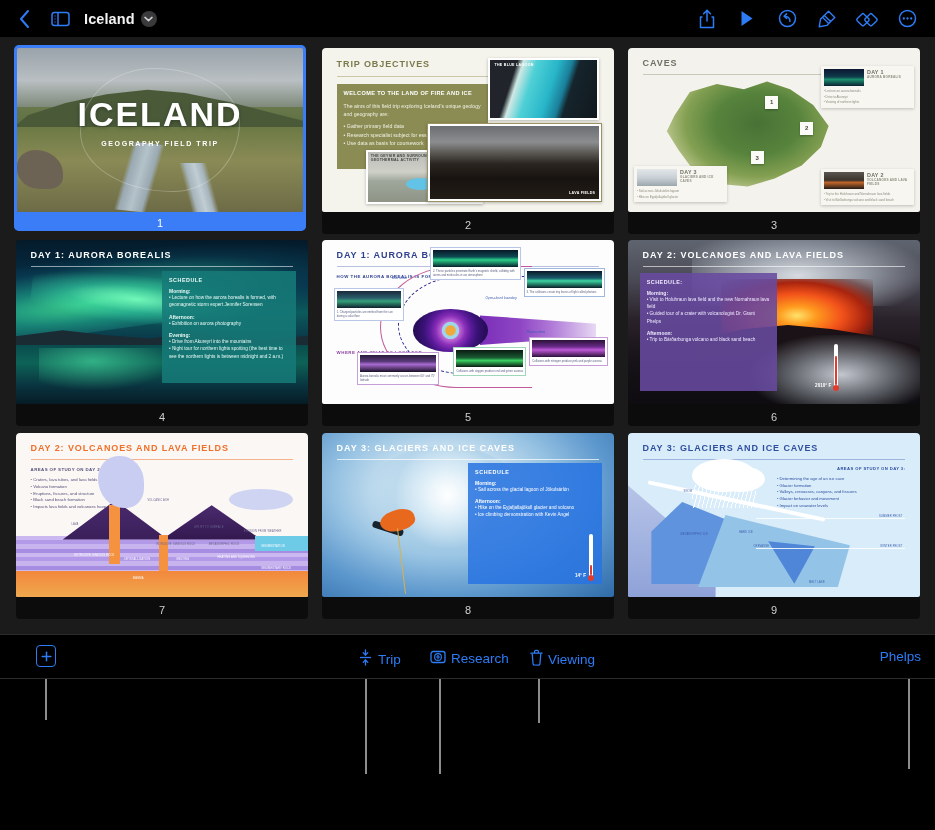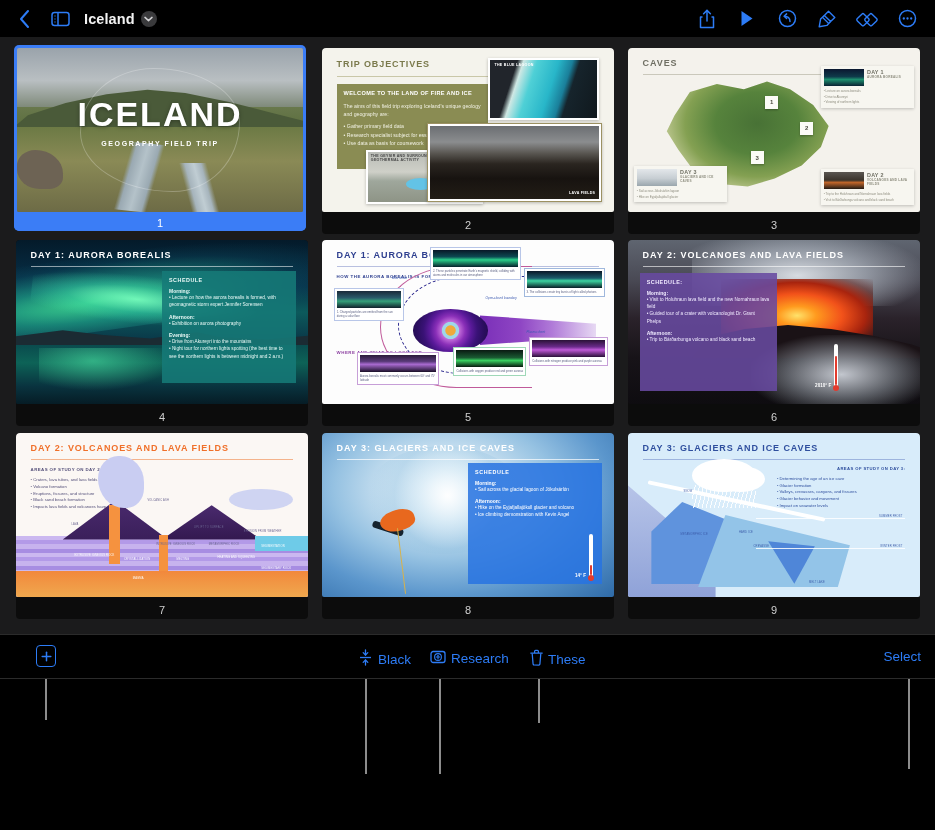--- a/index.html
+++ b/index.html
@@ -831,21 +831,21 @@
     <div class="bb-item bb-skip">
       <span>
         <svg width="15" height="17" viewBox="0 0 15 17">
           <line x1="2" y1="8.5" x2="13" y2="8.5" class="blue" stroke-width="1.3"></line>
           <path d="M7.5 1 L7.5 6" class="blue" stroke-width="1.3" stroke-linecap="round"></path>
           <path d="M5.2 3.6 L7.5 6 L9.8 3.6" class="blue" stroke-width="1.3" stroke-linecap="round" stroke-linejoin="round"></path>
           <path d="M7.5 16 L7.5 11" class="blue" stroke-width="1.3" stroke-linecap="round"></path>
           <path d="M5.2 13.4 L7.5 11 L9.8 13.4" class="blue" stroke-width="1.3" stroke-linecap="round" stroke-linejoin="round"></path>
         </svg>
       </span>
-      <span>Black</span>
+      <span>Trip</span>
     </div>
 
     <div class="bb-item bb-dup">
       <span>
         <svg width="16" height="16" viewBox="0 0 16 16">
           <rect x="1" y="2.5" width="14" height="11" rx="2.2" class="blue" stroke-width="1.3"></rect>
           <circle cx="8" cy="8" r="3.4" class="blue" stroke-width="1.1"></circle>
           <line x1="8" y1="6.2" x2="8" y2="9.8" class="blue" stroke-width="1.1" stroke-linecap="round"></line>
           <line x1="6.2" y1="8" x2="9.8" y2="8" class="blue" stroke-width="1.1" stroke-linecap="round"></line>
         </svg>
@@ -854,24 +854,24 @@
     </div>
 
     <div class="bb-item bb-del">
       <span>
         <svg width="13" height="17" viewBox="0 0 13 17">
           <path d="M2.2 4.5 L3.1 15.2 A1 1 0 0 0 4.1 16 H8.9 A1 1 0 0 0 9.9 15.2 L10.8 4.5" class="blue" stroke-width="1.25" stroke-linejoin="round"></path>
           <line x1="0.8" y1="4" x2="12.2" y2="4" class="blue" stroke-width="1.25" stroke-linecap="round"></line>
           <path d="M4.6 4 V2.3 A1 1 0 0 1 5.6 1.3 H7.4 A1 1 0 0 1 8.4 2.3 V4" class="blue" stroke-width="1.25" stroke-linejoin="round"></path>
         </svg>
       </span>
-      <span>These</span>
+      <span>Viewing</span>
     </div>
 
-    <div class="bb-select">Select</div>
+    <div class="bb-select">Phelps</div>
   </div>
 
   <div class="callouts">
     <div class="cline" style="left:45px; height:41px;"></div>
     <div class="cline" style="left:365px; height:95px;"></div>
     <div class="cline" style="left:439px; height:95px;"></div>
     <div class="cline" style="left:538px; height:44px;"></div>
     <div class="cline" style="left:908px; height:90px;"></div>
   </div>
 

